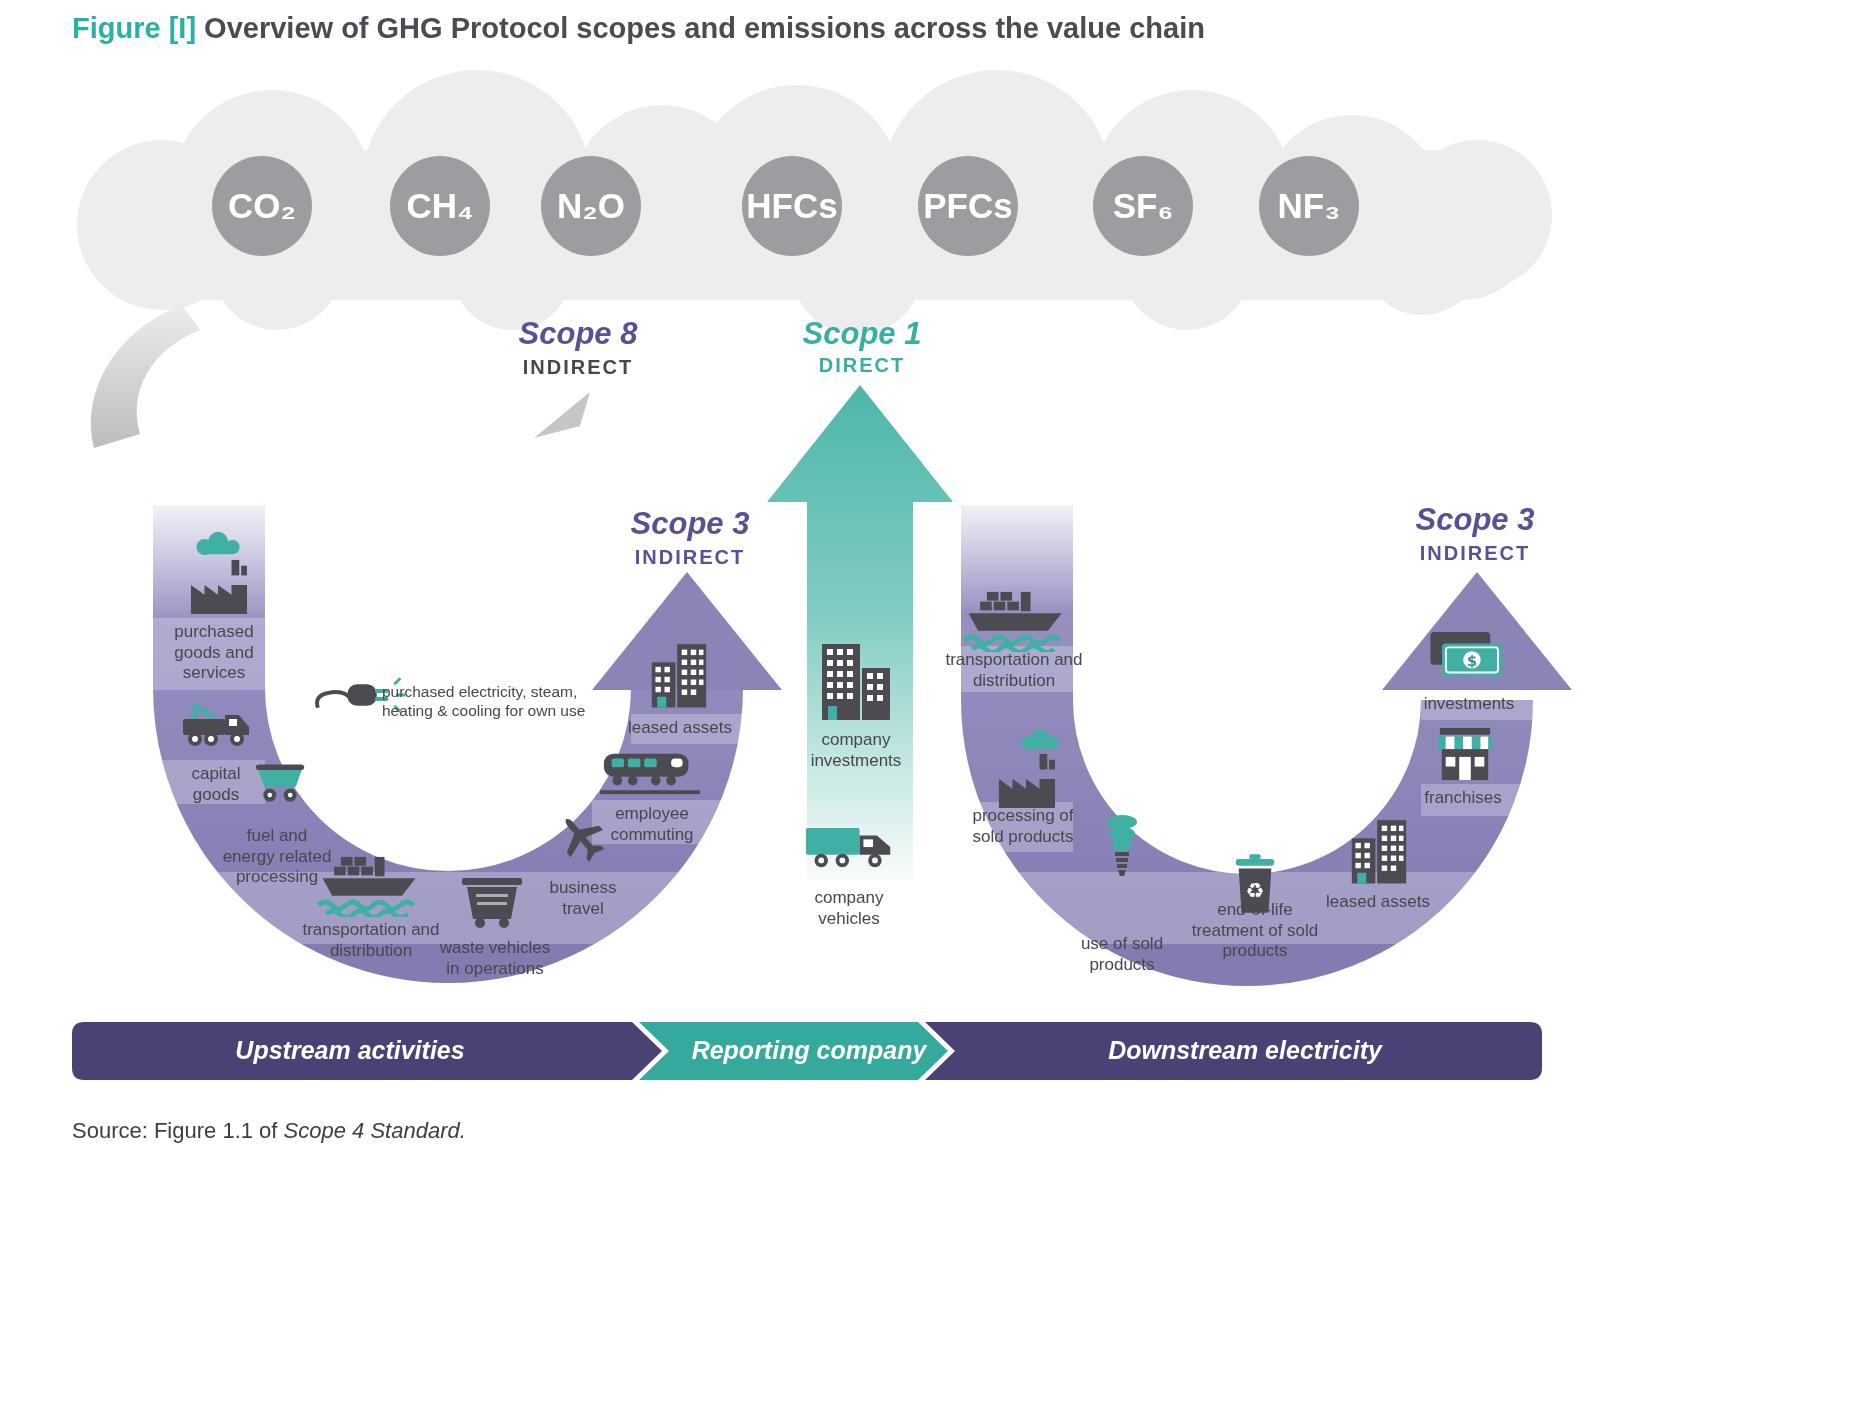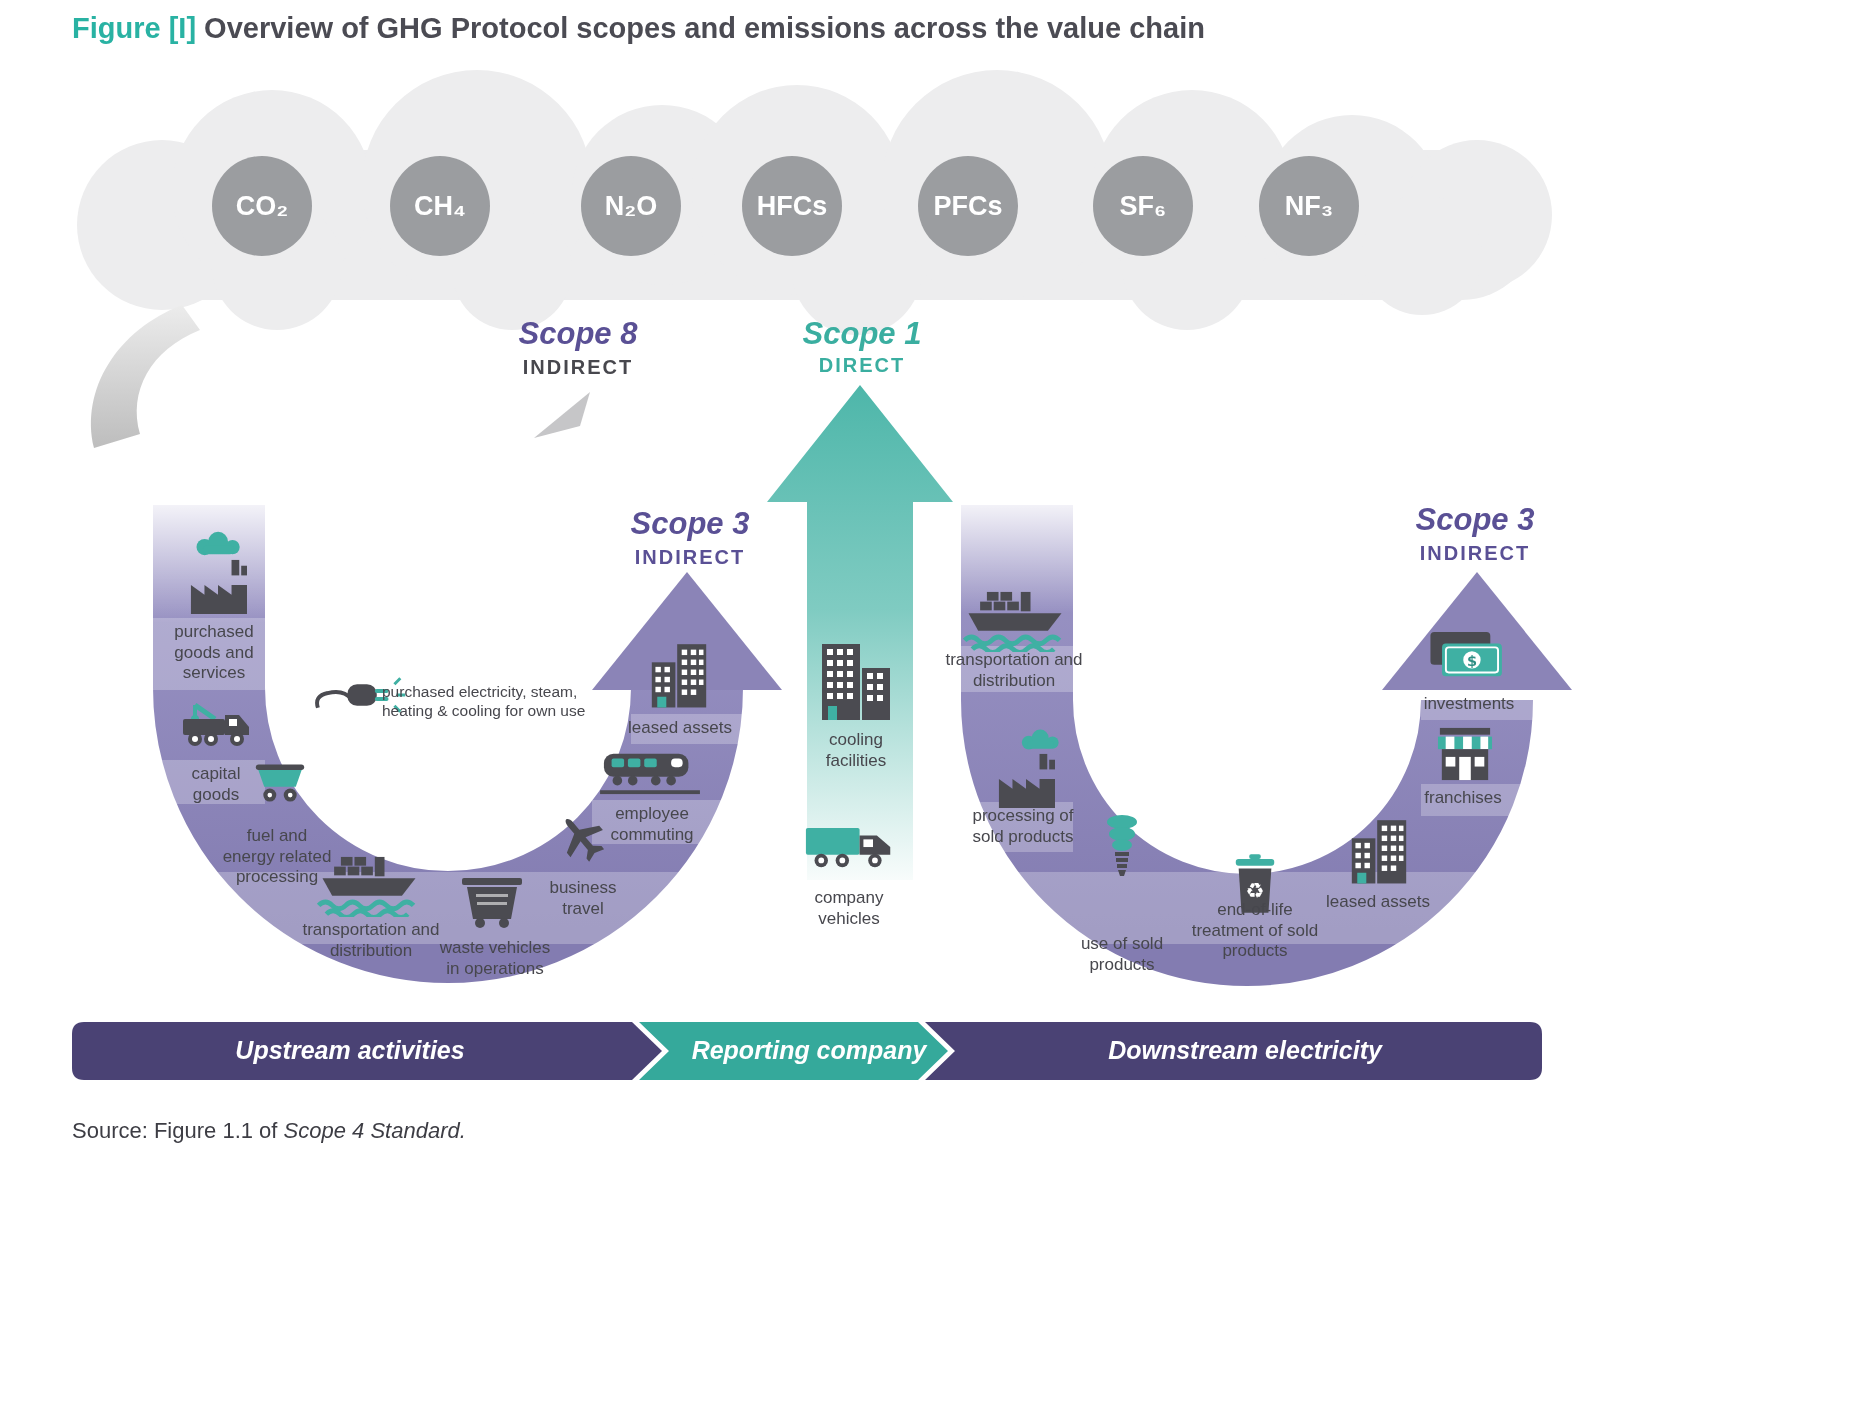--- a/index.html
+++ b/index.html
@@ -4,21 +4,21 @@
 <style>
   html,body{margin:0;padding:0;background:#fff;}
   .canvas{position:relative;width:1864px;height:1404px;background:#ffffff;overflow:hidden;
           font-family:"Liberation Sans","DejaVu Sans",sans-serif;margin-left:32px;}
   .abs{position:absolute;}
   .cloud{position:absolute;background:#ededee;border-radius:50%;}
   .cloud-base{position:absolute;background:#ededee;border-radius:80px;}
   .title{left:40px;top:12px;font-size:29px;font-weight:bold;color:#4b4b53;z-index:5;}
   .title .fig{color:#29b2a3;}
   .gas{position:absolute;width:100px;height:100px;border-radius:50%;background:#9b9da0;color:#ffffff;
-       display:flex;align-items:center;justify-content:center;font-size:27px;font-weight:bold;z-index:3;}
+       display:flex;align-items:center;justify-content:center;font-size:35px;font-weight:bold;z-index:3;}
   .scope-name{position:absolute;transform:translateX(-50%);font-style:italic;font-weight:bold;
               font-size:31px;z-index:5;white-space:nowrap;}
   .scope-kind{position:absolute;transform:translateX(-50%);font-weight:bold;font-size:20px;
               letter-spacing:2px;z-index:5;white-space:nowrap;}
   .purple-t{color:#5a5095;}
   .teal-t{color:#3aaea0;}
   .dark-t{color:#47474d;}
   .cat-label{position:absolute;transform:translateX(-50%);text-align:center;font-size:17px;
              line-height:1.22;color:#47474d;z-index:5;}
   .note-label{position:absolute;text-align:left;font-size:15.5px;line-height:1.25;color:#47474d;z-index:5;}
@@ -266,21 +266,21 @@
     <div class="cloud" style="left:1370px;top:140px;width:150px;height:150px;z-index:1"></div>
     <div class="cloud" style="left:180px;top:200px;width:130px;height:130px;z-index:1"></div>
     <div class="cloud" style="left:420px;top:210px;width:120px;height:120px;z-index:1"></div>
     <div class="cloud" style="left:760px;top:205px;width:130px;height:130px;z-index:1"></div>
     <div class="cloud" style="left:1090px;top:200px;width:130px;height:130px;z-index:1"></div>
     <div class="cloud" style="left:1330px;top:195px;width:120px;height:120px;z-index:1"></div>
   </div>
 
   <div class="gas" style="left:180px;top:156px">CO₂</div>
   <div class="gas" style="left:358px;top:156px">CH₄</div>
-  <div class="gas" style="left:549px;top:156px">N₂O</div>
+  <div class="gas" style="left:509px;top:156px">N₂O</div>
   <div class="gas" style="left:710px;top:156px">HFCs</div>
   <div class="gas" style="left:886px;top:156px">PFCs</div>
   <div class="gas" style="left:1061px;top:156px">SF₆</div>
   <div class="gas" style="left:1227px;top:156px">NF₃</div>
 
   <svg class="shapes" width="1864" height="1404" viewBox="0 0 1864 1404">
     <defs>
       <linearGradient id="purpleG" x1="0" y1="0" x2="0" y2="1">
         <stop offset="0" stop-color="#9d97c7"></stop>
           <stop offset="1" stop-color="#837cb1"></stop>
@@ -378,21 +378,21 @@
   <div class="cat-label" style="left:245px;top:826px;width:114px">fuel and energy related processing</div>
   <div class="cat-label" style="left:339px;top:920px;width:150px">transportation and distribution</div>
   <div class="cat-label" style="left:463px;top:938px;width:112px">waste vehicles in operations</div>
   <div class="cat-label" style="left:551px;top:878px;width:82px">business travel</div>
   <div class="cat-label" style="left:620px;top:804px;width:110px">employee commuting</div>
   <div class="cat-label" style="left:648px;top:718px;width:130px">leased assets</div>
 
   <div class="icon" style="left:786px;top:640px;width:76px;height:80px"><svg width="76" height="80" viewBox="0 0 76 80">
         <use href="#ic-facilities"></use>
       </svg></div>
-  <div class="cat-label" style="left:824px;top:730px;width:92px">cooling facilities</div>
+  <div class="cat-label" style="left:824px;top:730px;width:92px">company investments</div>
   <div class="icon" style="left:772px;top:822px;width:92px;height:52px"><svg width="92" height="52" viewBox="0 0 96 54">
         <use href="#ic-truck"></use>
       </svg></div>
   <div class="cat-label" style="left:817px;top:888px;width:92px">company vehicles</div>
 
   <div class="icon" style="left:928px;top:590px;width:110px;height:62px"><svg width="110" height="62" viewBox="0 0 112 64">
         <use href="#ic-ship"></use>
       </svg></div>
   <div class="icon" style="left:984px;top:728px;width:50px;height:23px"><svg width="50" height="23" viewBox="0 0 64 30">
         <use href="#ic-cloud"></use>

